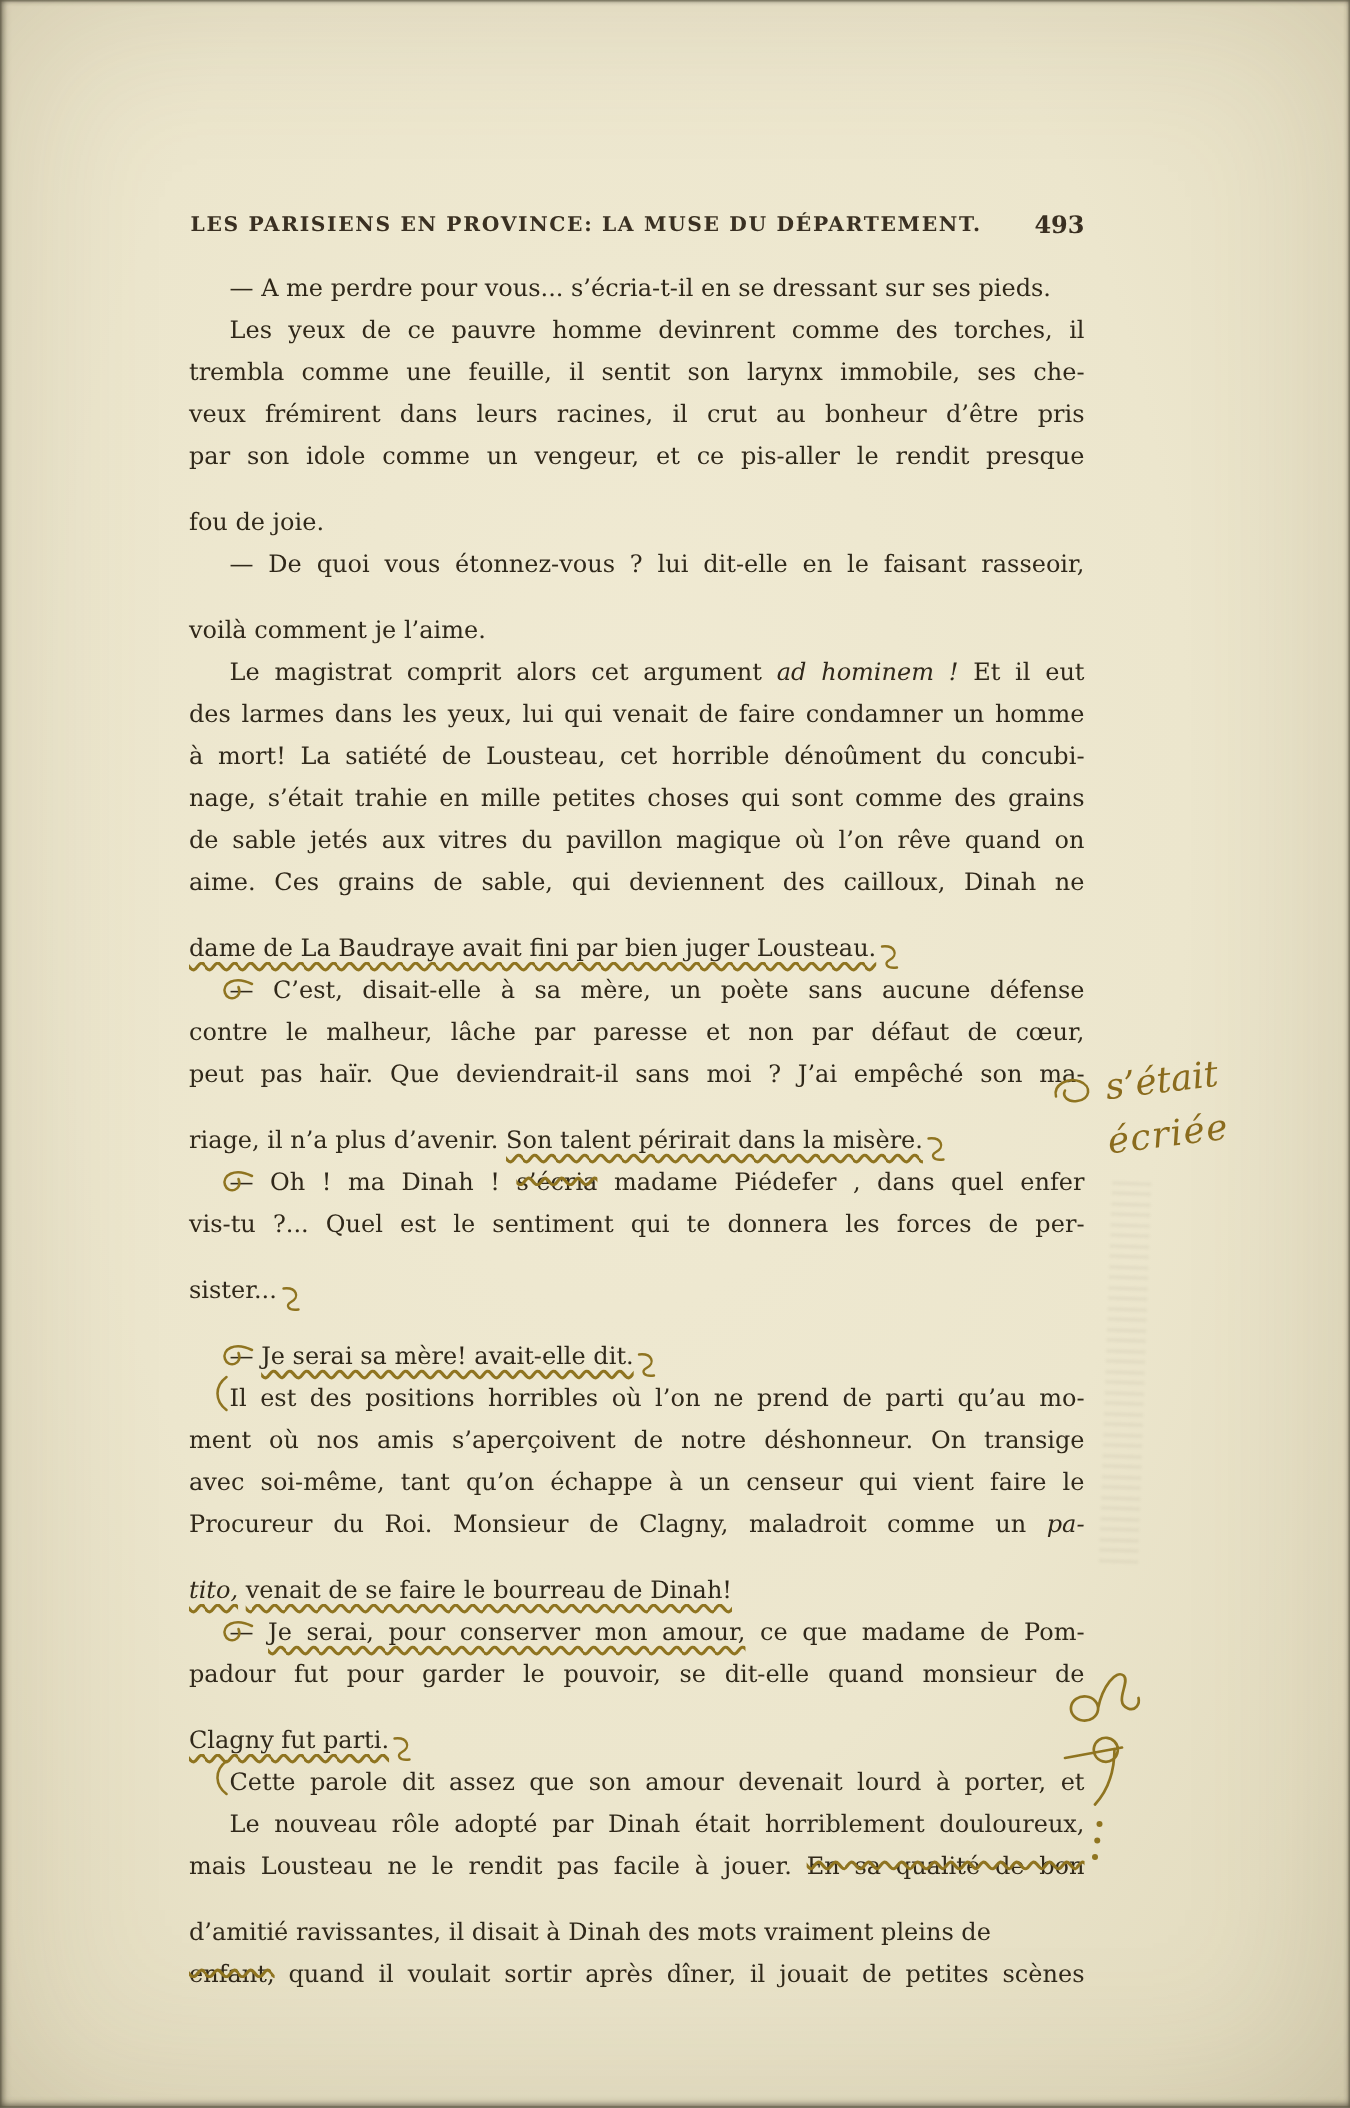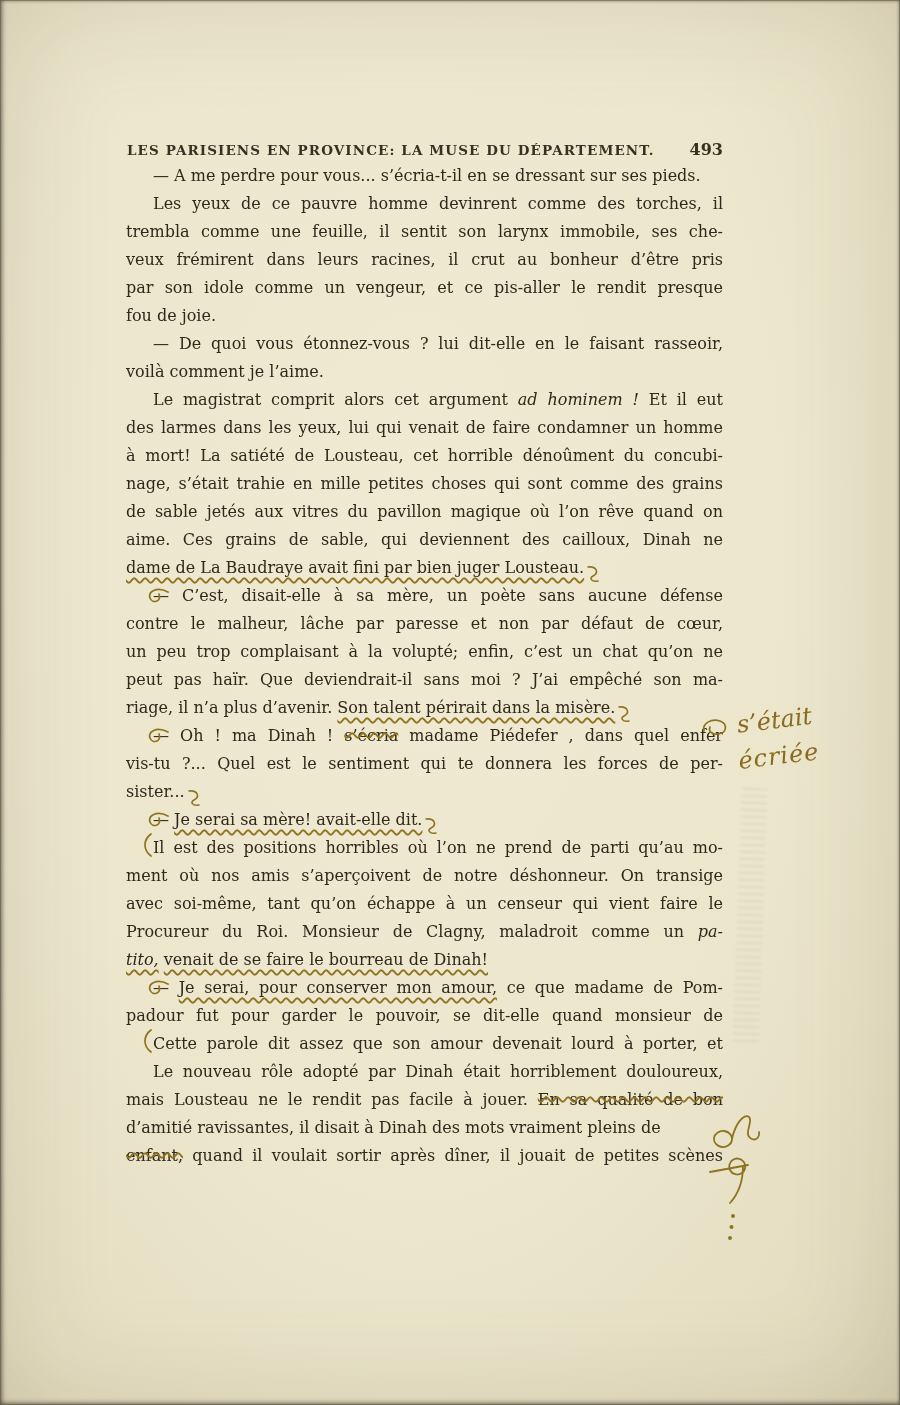--- a/index.html
+++ b/index.html
@@ -28,21 +28,21 @@
   .running-header .page-number { font-size:16px; letter-spacing:0; }
   .text-block {
     position:absolute; left:126px; top:162px; width:597px;
     color:#30281a; font-size:16px; font-weight:500;
   }
   .line {
     height:28px; line-height:28px;
     text-align:justify; text-align-last:justify;
     white-space:normal;
   }
-  .line.last { text-align-last:left; }
+  .line.last { text-align-last:left;margin-top:16px; }
   .line.indent { text-indent:27px; }
   .italic { font-style:italic; }
   .wavy {
     text-decoration:underline; text-decoration-style:wavy;
     text-decoration-color:#8f7420; text-decoration-thickness:1.6px;
     text-underline-offset:4px;
   }
   .strike {
     text-decoration:line-through; text-decoration-style:wavy;
     text-decoration-color:#8f7420; text-decoration-thickness:2px;
@@ -91,21 +91,20 @@
       <div class="line"><span class="">nage, s’était trahie en mille petites choses qui sont comme des grains</span></div>
       <div class="line"><span class="">de sable jetés aux vitres du pavillon magique où l’on rêve quand on</span></div>
       <div class="line"><span class="">aime. Ces grains de sable, qui deviennent des cailloux, Dinah ne</span></div>
       <div class="line last"><span class="wavy">dame de La Baudraye avait fini par bien juger Lousteau.</span><span class="mark mark-curl"><svg width="18" height="20" viewBox="0 0 18 20">
             <path d="M3,3 C12,2 14,9 8,12 C4,14 6,18 13,17" fill="none" stroke="#8f7420" stroke-width="1.6" stroke-linecap="round"></path>
           </svg></span></div>
       <div class="line indent"><span class="mark mark-loop"><svg width="24" height="20" viewBox="0 0 24 20">
             <path d="M22,6 C10,0 2,6 4,12 C6,18 16,16 13,8" fill="none" stroke="#8f7420" stroke-width="1.7" stroke-linecap="round"></path>
           </svg></span><span class="">— C’est, disait-elle à sa mère, un poète sans aucune défense</span></div>
       <div class="line"><span class="">contre le malheur, lâche par paresse et non par défaut de cœur,</span></div>
-      <div class="line"><span class="">un peu trop complaisant à la volupté; enfin, c’est un chat qu’on ne</span></div>
       <div class="line"><span class="">peut pas haïr. Que deviendrait-il sans moi ? J’ai empêché son ma-</span></div>
       <div class="line last"><span class="">riage, il n’a plus d’avenir. </span><span class="wavy">Son talent périrait dans la misère.</span><span class="mark mark-curl"><svg width="18" height="20" viewBox="0 0 18 20">
             <path d="M3,3 C12,2 14,9 8,12 C4,14 6,18 13,17" fill="none" stroke="#8f7420" stroke-width="1.6" stroke-linecap="round"></path>
           </svg></span></div>
       <div class="line indent"><span class="mark mark-loop"><svg width="24" height="20" viewBox="0 0 24 20">
             <path d="M22,6 C10,0 2,6 4,12 C6,18 16,16 13,8" fill="none" stroke="#8f7420" stroke-width="1.7" stroke-linecap="round"></path>
           </svg></span><span class="">— Oh ! ma Dinah ! </span><span class="strike">s’écria</span><span class=""> madame Piédefer , dans quel enfer</span></div>
       <div class="line"><span class="">vis-tu ?... Quel est le sentiment qui te donnera les forces de per-</span></div>
       <div class="line last"><span class="">sister...</span><span class="mark mark-curl"><svg width="18" height="20" viewBox="0 0 18 20">
             <path d="M3,3 C12,2 14,9 8,12 C4,14 6,18 13,17" fill="none" stroke="#8f7420" stroke-width="1.6" stroke-linecap="round"></path>
@@ -119,20 +118,23 @@
             <path d="M11,2 C3,8 3,18 11,24" fill="none" stroke="#8f7420" stroke-width="1.7" stroke-linecap="round"></path>
           </svg></span><span class="">Il est des positions horribles où l’on ne prend de parti qu’au mo-</span></div>
       <div class="line"><span class="">ment où nos amis s’aperçoivent de notre déshonneur. On transige</span></div>
       <div class="line"><span class="">avec soi-même, tant qu’on échappe à un censeur qui vient faire le</span></div>
       <div class="line"><span class="">Procureur du Roi. Monsieur de Clagny, maladroit comme un </span><span class="italic">pa-</span></div>
       <div class="line last"><span class="italic wavy">tito,</span><span class=""> </span><span class="wavy">venait de se faire le bourreau de Dinah!</span></div>
       <div class="line indent"><span class="mark mark-loop"><svg width="24" height="20" viewBox="0 0 24 20">
             <path d="M22,6 C10,0 2,6 4,12 C6,18 16,16 13,8" fill="none" stroke="#8f7420" stroke-width="1.7" stroke-linecap="round"></path>
           </svg></span><span class="">— </span><span class="wavy">Je serai, pour conserver mon amour,</span><span class=""> ce que madame de Pom-</span></div>
       <div class="line"><span class="">padour fut pour garder le pouvoir, se dit-elle quand monsieur de</span></div>
+      <div class="line last"><span class="wavy">Clagny fut parti.</span><span class="mark mark-curl"><svg width="18" height="20" viewBox="0 0 18 20">
+            <path d="M3,3 C12,2 14,9 8,12 C4,14 6,18 13,17" fill="none" stroke="#8f7420" stroke-width="1.6" stroke-linecap="round"></path>
+          </svg></span></div>
       <div class="line indent"><span class="mark mark-paren"><svg width="14" height="26" viewBox="0 0 14 26">
             <path d="M11,2 C3,8 3,18 11,24" fill="none" stroke="#8f7420" stroke-width="1.7" stroke-linecap="round"></path>
           </svg></span><span class="">Cette parole dit assez que son amour devenait lourd à porter, et</span></div>
       <div class="line indent"><span class="">Le nouveau rôle adopté par Dinah était horriblement douloureux,</span></div>
       <div class="line"><span class="">mais Lousteau ne le rendit pas facile à jouer. </span><span class="strike">En sa qualité de bon</span></div>
       <div class="line last"><span class="">d’amitié ravissantes, il disait à Dinah des mots vraiment pleins de</span></div>
       <div class="line"><span class="strike">enfant,</span><span class=""> quand il voulait sortir après dîner, il jouait de petites scènes</span></div>
     </main>
 
   <div class="margin-note">

